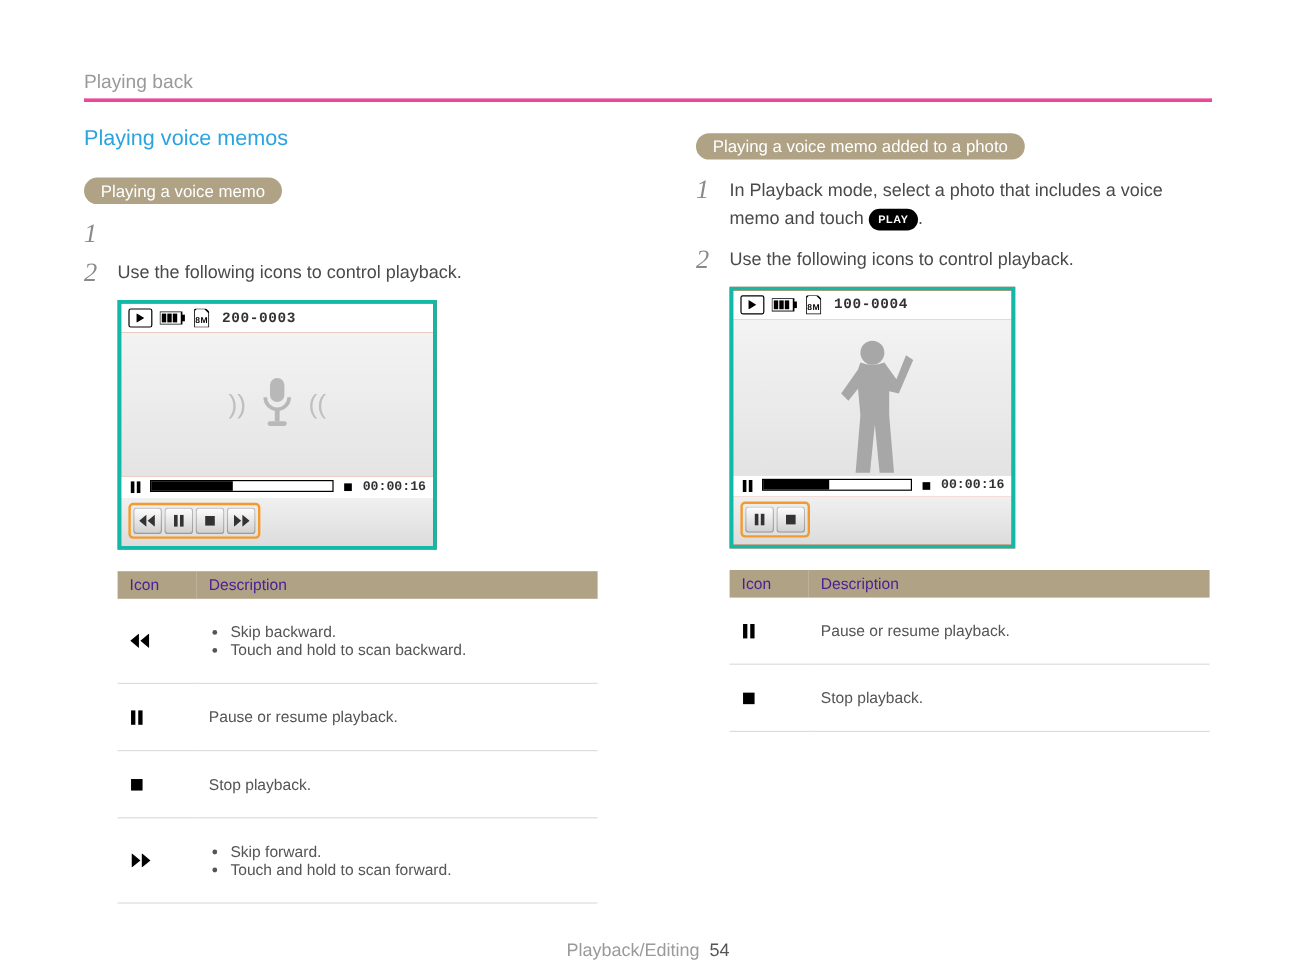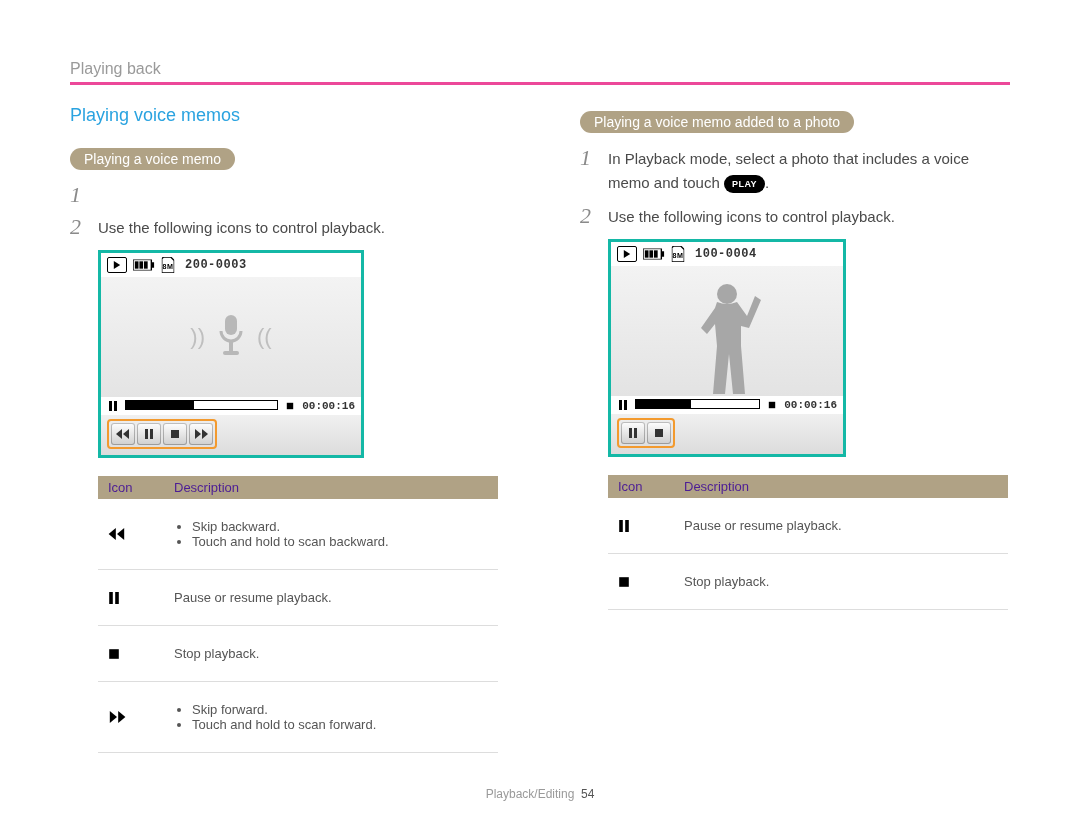--- a/index.html
+++ b/index.html
@@ -226,21 +226,21 @@
     margin: 0;
     padding-left: 18px;
   }
   ul.bul li { margin: 0; }
   .footer {
     position: absolute;
     bottom: 14px;
     left: 0;
     right: 0;
     text-align: center;
-    font-size: 12px;
+    font-size: 15px;
     color: #9a9a9a;
   }
   .footer .page-no { color: #555; }
   svg { display:block; }
 </style>
 </head>
 <body>
 
 <svg width="0" height="0" style="position:absolute">
   <symbol id="ico-play" viewBox="0 0 10 10">

